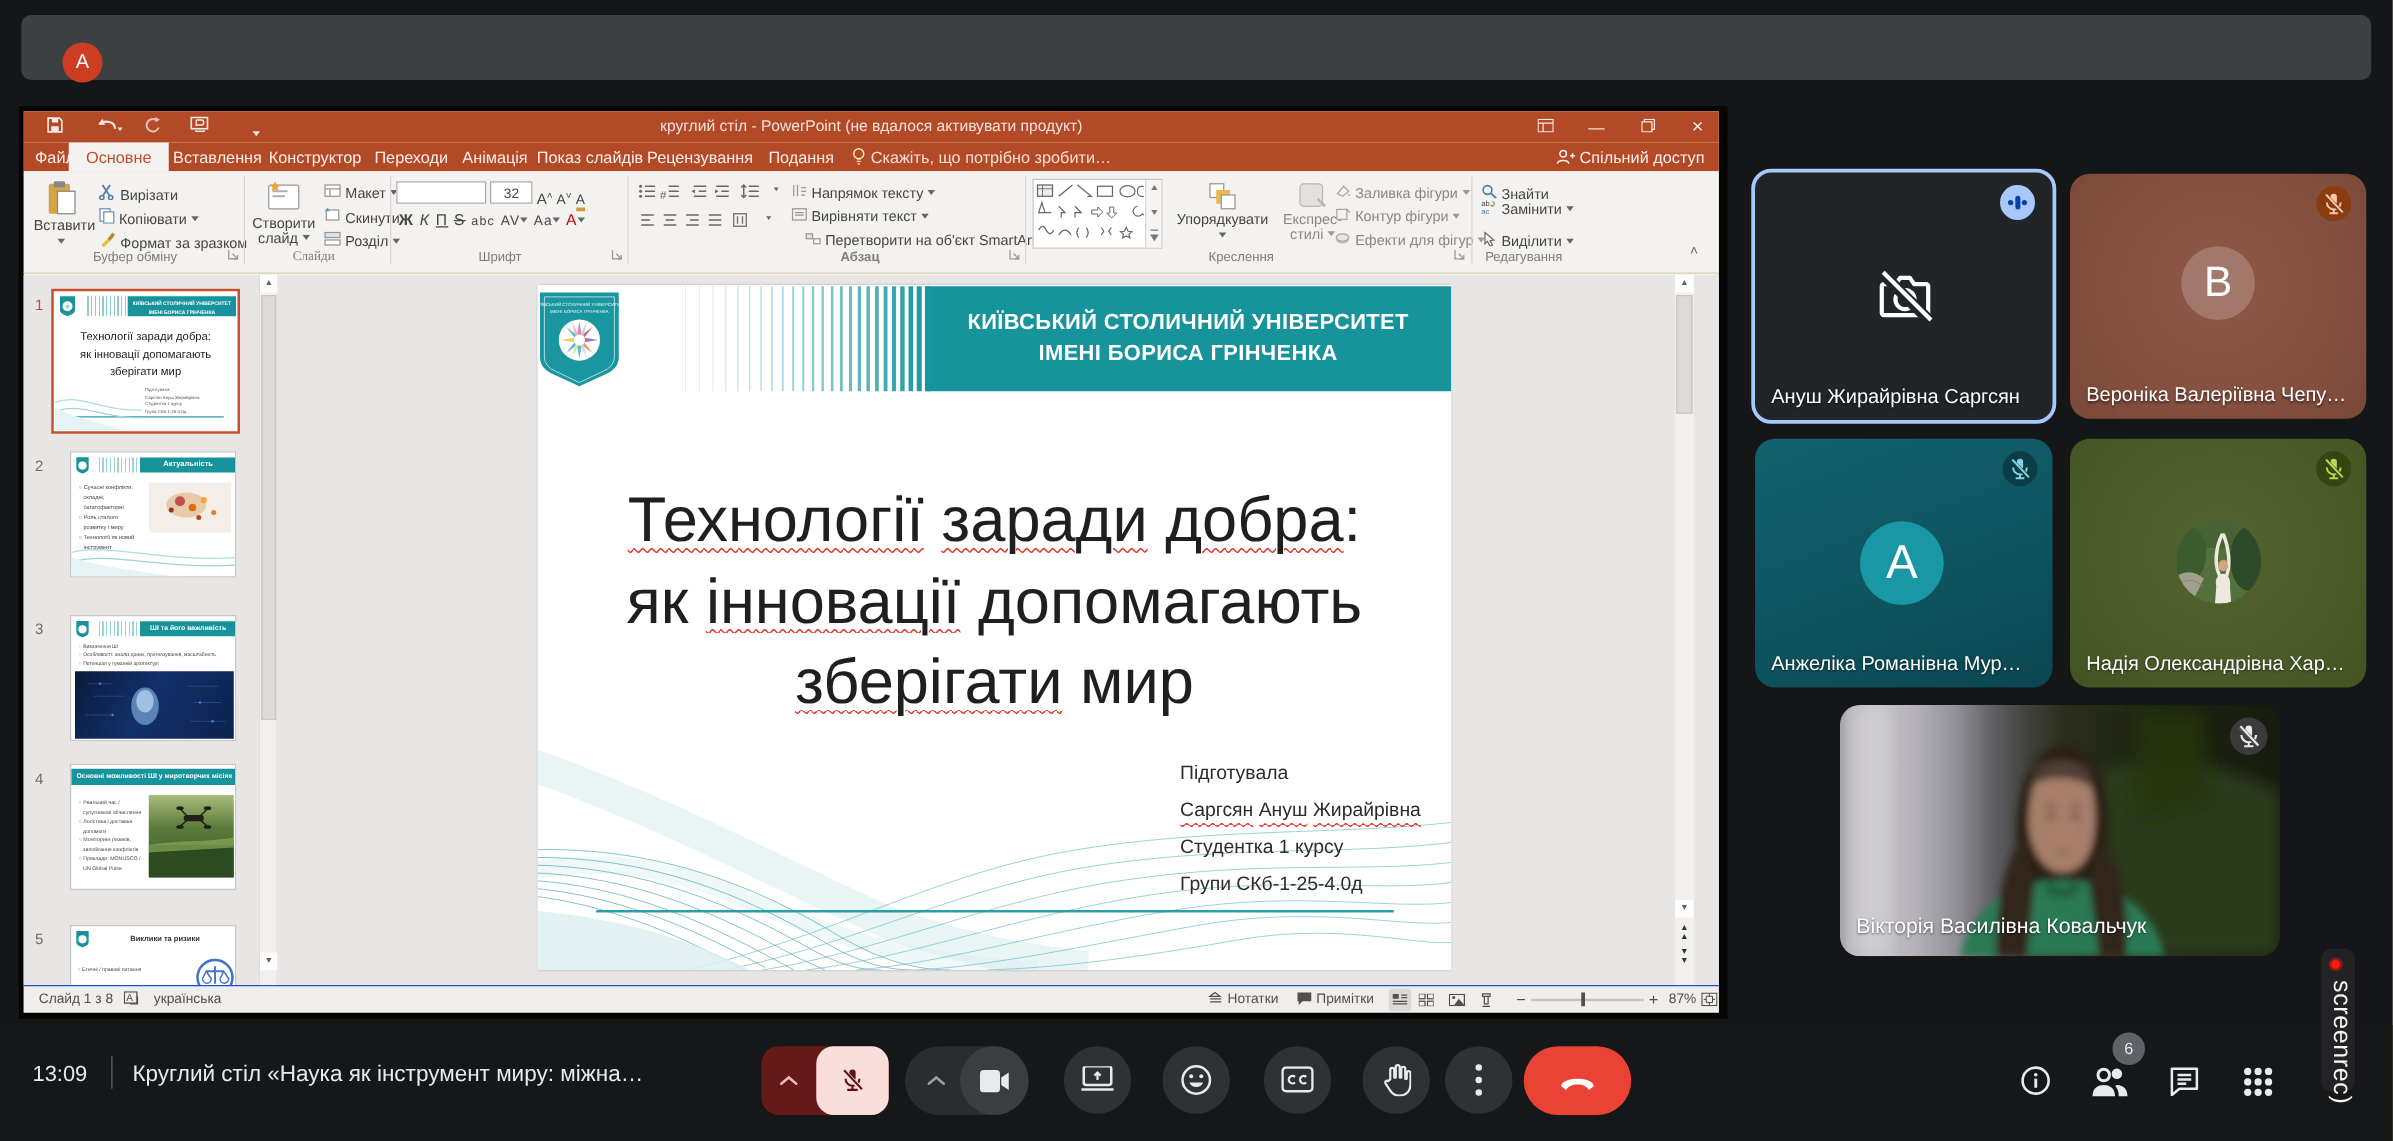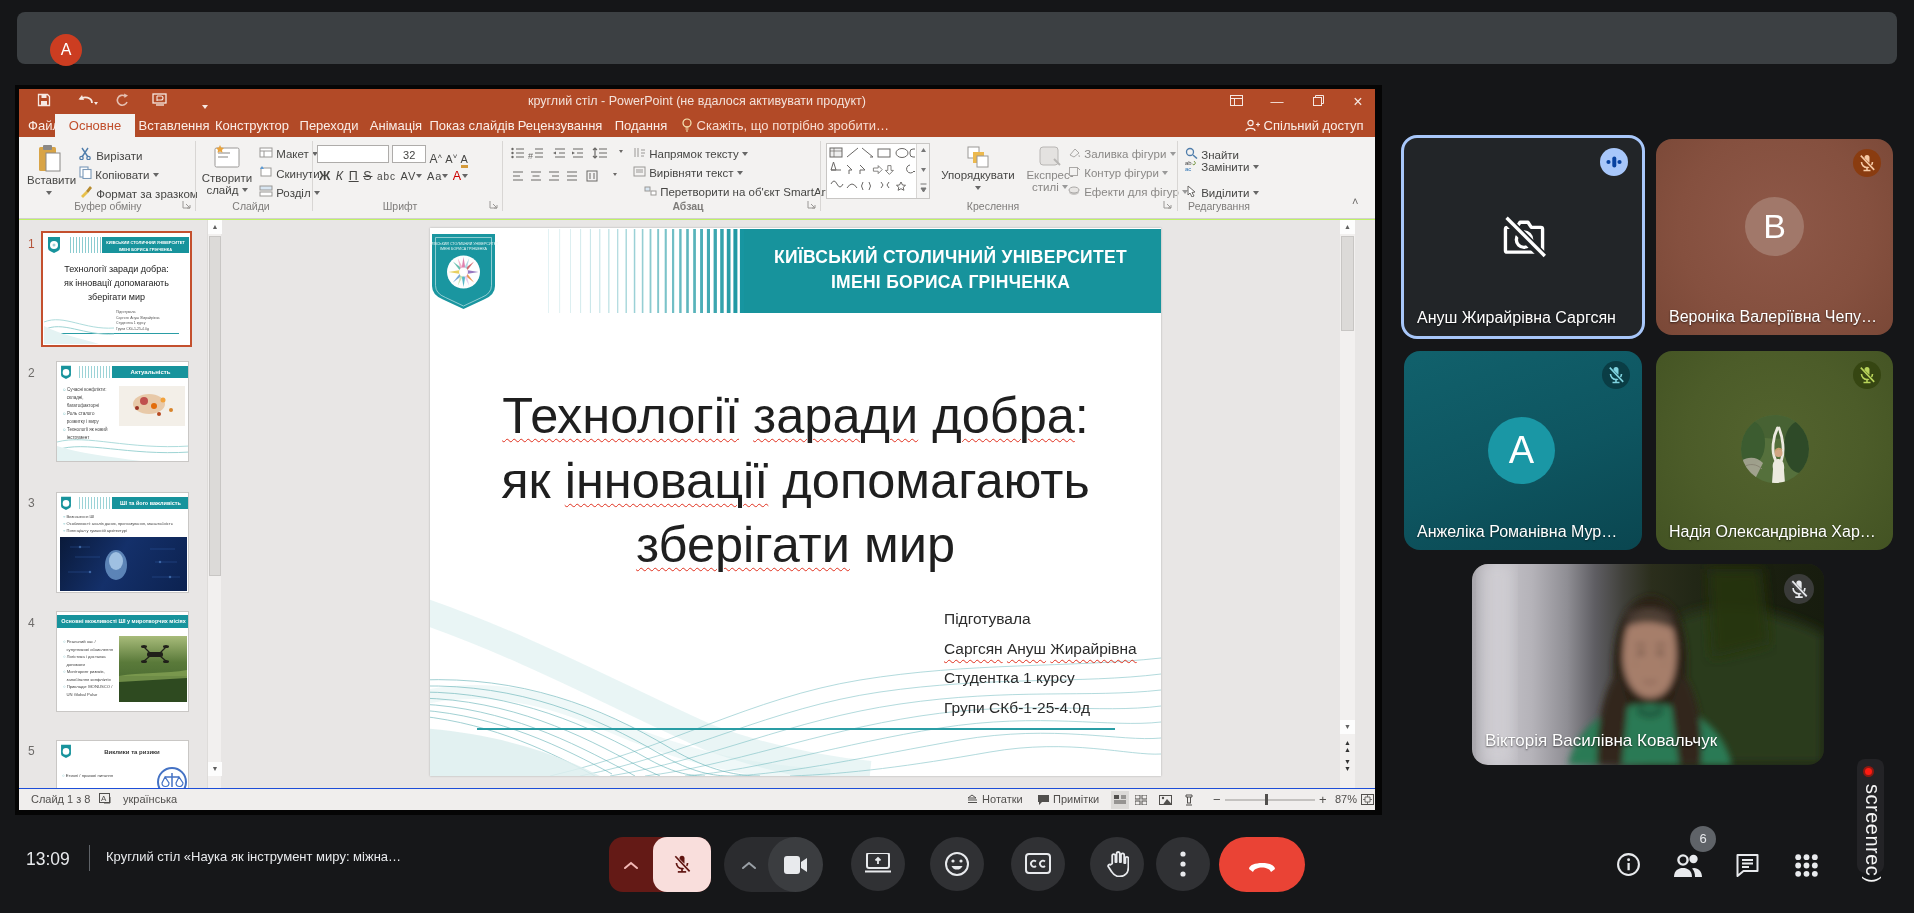--- a/index.html
+++ b/index.html
@@ -3,21 +3,21 @@
 <meta charset="utf-8">
 <style>
 * { margin:0; padding:0; box-sizing:border-box; }
 html,body { width:1914px; height:913px; overflow:hidden; background:#151618; font-family:"Liberation Sans", sans-serif; }
 
 #banner { position:absolute; left:17px; top:12px; width:1880px; height:52px; background:#3c4043; border-radius:8px; }
 #banner .av { position:absolute; left:33px; top:22px; width:32px; height:32px; border-radius:50%; background:#cc3d21; color:#fff; font-size:16px; text-align:center; line-height:32px; }
 #banner .nm { position:absolute; left:85px; top:0; height:52px; line-height:54px; color:#e8eaed; font-size:19px; font-weight:500; letter-spacing:.2px; }
 
 #ppt { position:absolute; left:15px; top:85px; width:1367px; height:730px; background:#050505; }
-#ppt-in { position:absolute; left:4px; top:4px; width:1356px; height:721px; background:#bef264; }
+#ppt-in { position:absolute; left:4px; top:4px; width:1356px; height:721px; background:#fef9c3; }
 #tbar { position:absolute; left:0; top:0; width:1356px; height:25px; background:#b24a27; }
 #tbar .ttl { position:absolute; left:0; width:100%; text-align:center; top:5px; font-size:12.5px; color:#f3e2db; }
 .qat { position:absolute; top:4px; color:#f6e8e2; font-size:13px; }
 .wbtn { position:absolute; top:0px; color:#f6e8e2; font-size:13px; width:30px; text-align:center; line-height:25px; }
 #tabs { position:absolute; left:0; top:25px; width:1356px; height:23px; background:#b24a27; }
 .tab { position:absolute; top:0; height:23px; line-height:24px; color:#fbeee8; font-size:13px; text-align:center; }
 #tab-active { position:absolute; left:36px; top:0; width:80px; height:23px; background:#f3f2f1; color:#c14f2c; font-size:13px; text-align:center; line-height:24px; }
 #ribbon { position:absolute; left:0; top:48px; width:1356px; height:82px; background:#f3f2f1; border-bottom:1px solid #d2d0ce; font-size:11.5px; color:#444; }
 .rdiv { position:absolute; top:4px; width:1px; height:70px; background:#d8d6d4; }
 .rlabel { position:absolute; top:63px; font-size:10.5px; color:#7e7c7a; text-align:center; }
@@ -160,21 +160,21 @@
             <path d="M1 4 h12 M5 4 v6" stroke="#9a9896"></path>
           </svg> Макет <span class="car"></span></div>
     <div class="ritem" style="left:240px;top:29px;"><svg width="14" height="12" viewBox="0 0 14 12">
             <rect x="2" y="2" width="10" height="8" fill="#fff" stroke="#9a9896"></rect>
             <path d="M2 0 l-2 3 4 0z" fill="#5b9bd5" transform="translate(1,0)"></path>
           </svg> Скинути</div>
     <div class="ritem" style="left:240px;top:48px;"><svg width="14" height="12" viewBox="0 0 14 12">
             <rect x="1" y="1" width="12" height="4" fill="#d8e6f2" stroke="#9a9896"></rect>
             <rect x="1" y="7" width="12" height="4" fill="#fff" stroke="#9a9896"></rect>
           </svg> Розділ <span class="car"></span></div>
-    <div class="rlabel" style="left:172px;width:120px;">Слайди</div>
+    <div class="rlabel" style="left:172px;width:120px;font-family:Liberation Serif, serif;">Слайди</div>
     <div class="rdiv" style="left:293px;"></div>
 
     <div class="ritem" style="left:298px;top:8px;"><span style="display:inline-block;width:72px;height:18px;background:#fff;border:1px solid #aeacaa;"></span> <span style="display:inline-block;width:34px;height:18px;background:#fff;border:1px solid #aeacaa;font-size:11px;text-align:center;line-height:18px;vertical-align:top;">32</span> <span style="font-size:12px;">A</span><span style="font-size:8px;vertical-align:4px;">˄</span> <span style="font-size:11px;">A</span><span style="font-size:8px;vertical-align:4px;">˅</span> <span style="display:inline-block;border-bottom:3px solid #d49a3a;font-size:11px;">A</span></div>
     <div class="ritem" style="left:300px;top:32px;font-size:12.5px;letter-spacing:1px;"><b>Ж</b> <i>К</i> <u>П</u> <span style="text-decoration:line-through;">S</span> <span style="font-size:10px;">abc</span> <span style="font-size:11px;">AV</span><span class="car"></span> <span style="font-size:11px;">Aa</span><span class="car"></span> <span style="color:#c00;">А</span><span class="car"></span></div>
     <div class="rlabel" style="left:321px;width:120px;">Шрифт</div>
     <div class="ritem" style="left:470px;top:62px;color:#999;"><svg width="9" height="9" viewBox="0 0 9 9">
             <path d="M1 1 v7 h7" fill="none" stroke="#9a9896"></path>
             <path d="M4 4 l4 4 M8 5 v3 h-3" fill="none" stroke="#9a9896"></path>
           </svg></div>
     <div class="rdiv" style="left:483px;"></div>
@@ -699,21 +699,21 @@
         <line x1="7" y1="7" x2="21" y2="21" stroke="#4a4a4c" stroke-width="3.4"></line>
         <line x1="7.8" y1="6.6" x2="21.2" y2="20.9" stroke="#e8eaed" stroke-width="1.6"></line>
       </svg>
   </div>
   <div class="tname" style="bottom:14px;font-size:17px;">Вікторія Василівна Ковальчук</div>
 </div>
 
 <div id="bbar">
   <div style="position:absolute;left:26px;top:29px;font-size:17.5px;color:#e8eaed;">13:09</div>
   <div style="position:absolute;left:89px;top:25px;width:1px;height:26px;background:#5f6368;"></div>
-  <div style="position:absolute;left:106px;top:29px;font-size:13px;color:#e8eaed;">Круглий стіл «Наука як інструмент миру: міжна…</div>
+  <div style="position:absolute;left:106px;top:29px;font-size:18px;color:#e8eaed;">Круглий стіл «Наука як інструмент миру: міжна…</div>
 
   <div style="position:absolute;left:609px;top:17px;width:102px;height:55px;background:#641a16;border-radius:14px;"></div>
   <div style="position:absolute;left:622px;top:38px;"><svg width="18" height="12" viewBox="0 0 18 12">
         <path d="M3 8 L9 3 L15 8" stroke="#f2b8b5" stroke-width="2" fill="none" stroke-linecap="round"></path>
       </svg></div>
   <div style="position:absolute;left:653px;top:17px;width:58px;height:55px;background:#f9dedc;border-radius:14px;">
     <svg width="26" height="26" viewBox="0 0 28 28" style="position:absolute;left:16px;top:14px;">
         <g stroke="#601410" stroke-width="1.8" fill="none">
           <rect x="11.3" y="5" width="5.4" height="10" rx="2.7" fill="#601410" stroke="none"></rect>
           <path d="M8 13 a6 6 0 0 0 12 0"></path>

